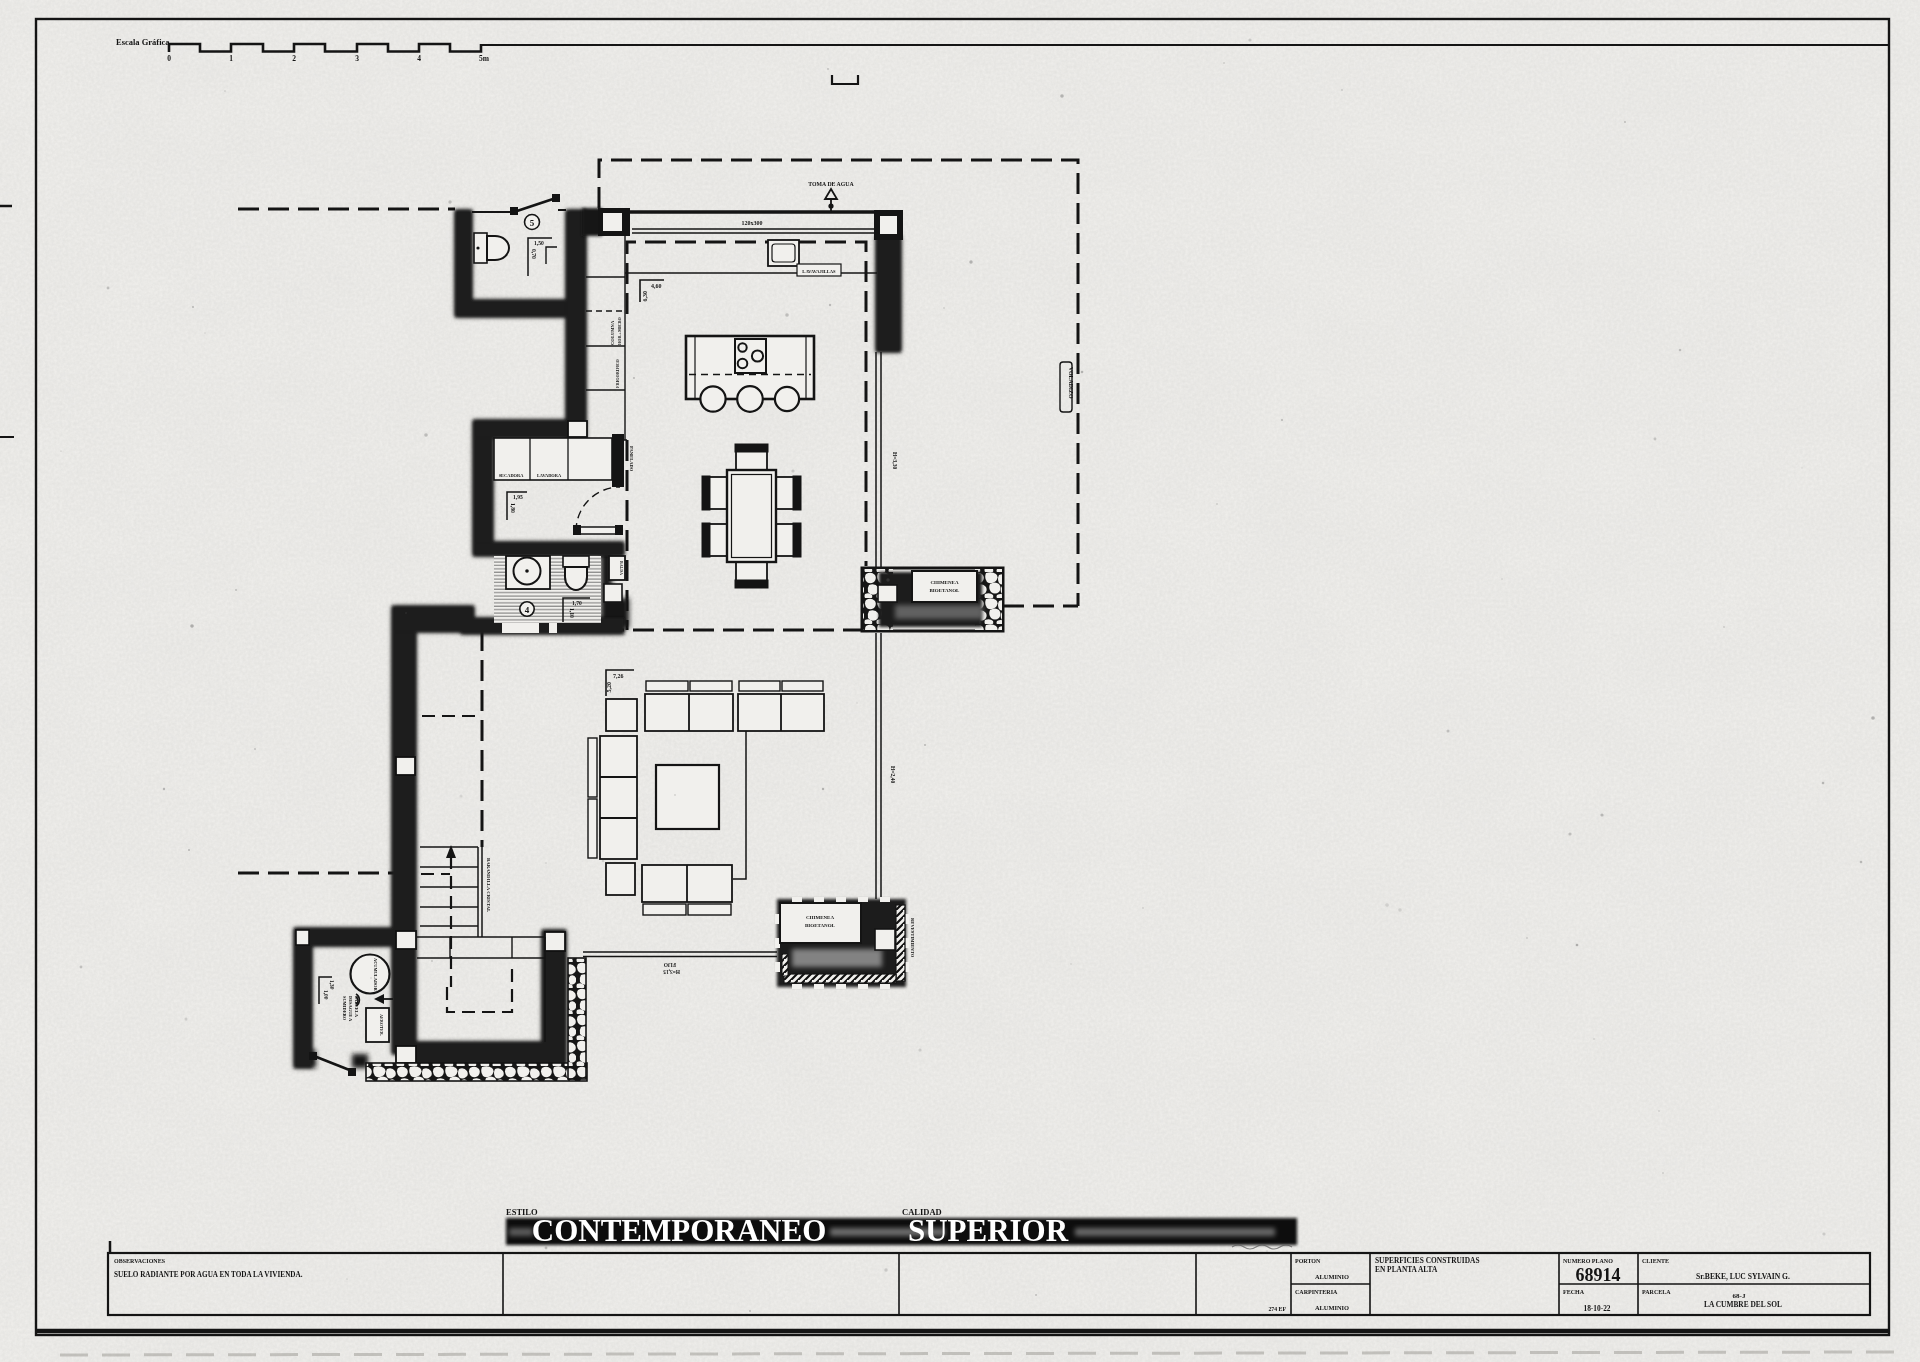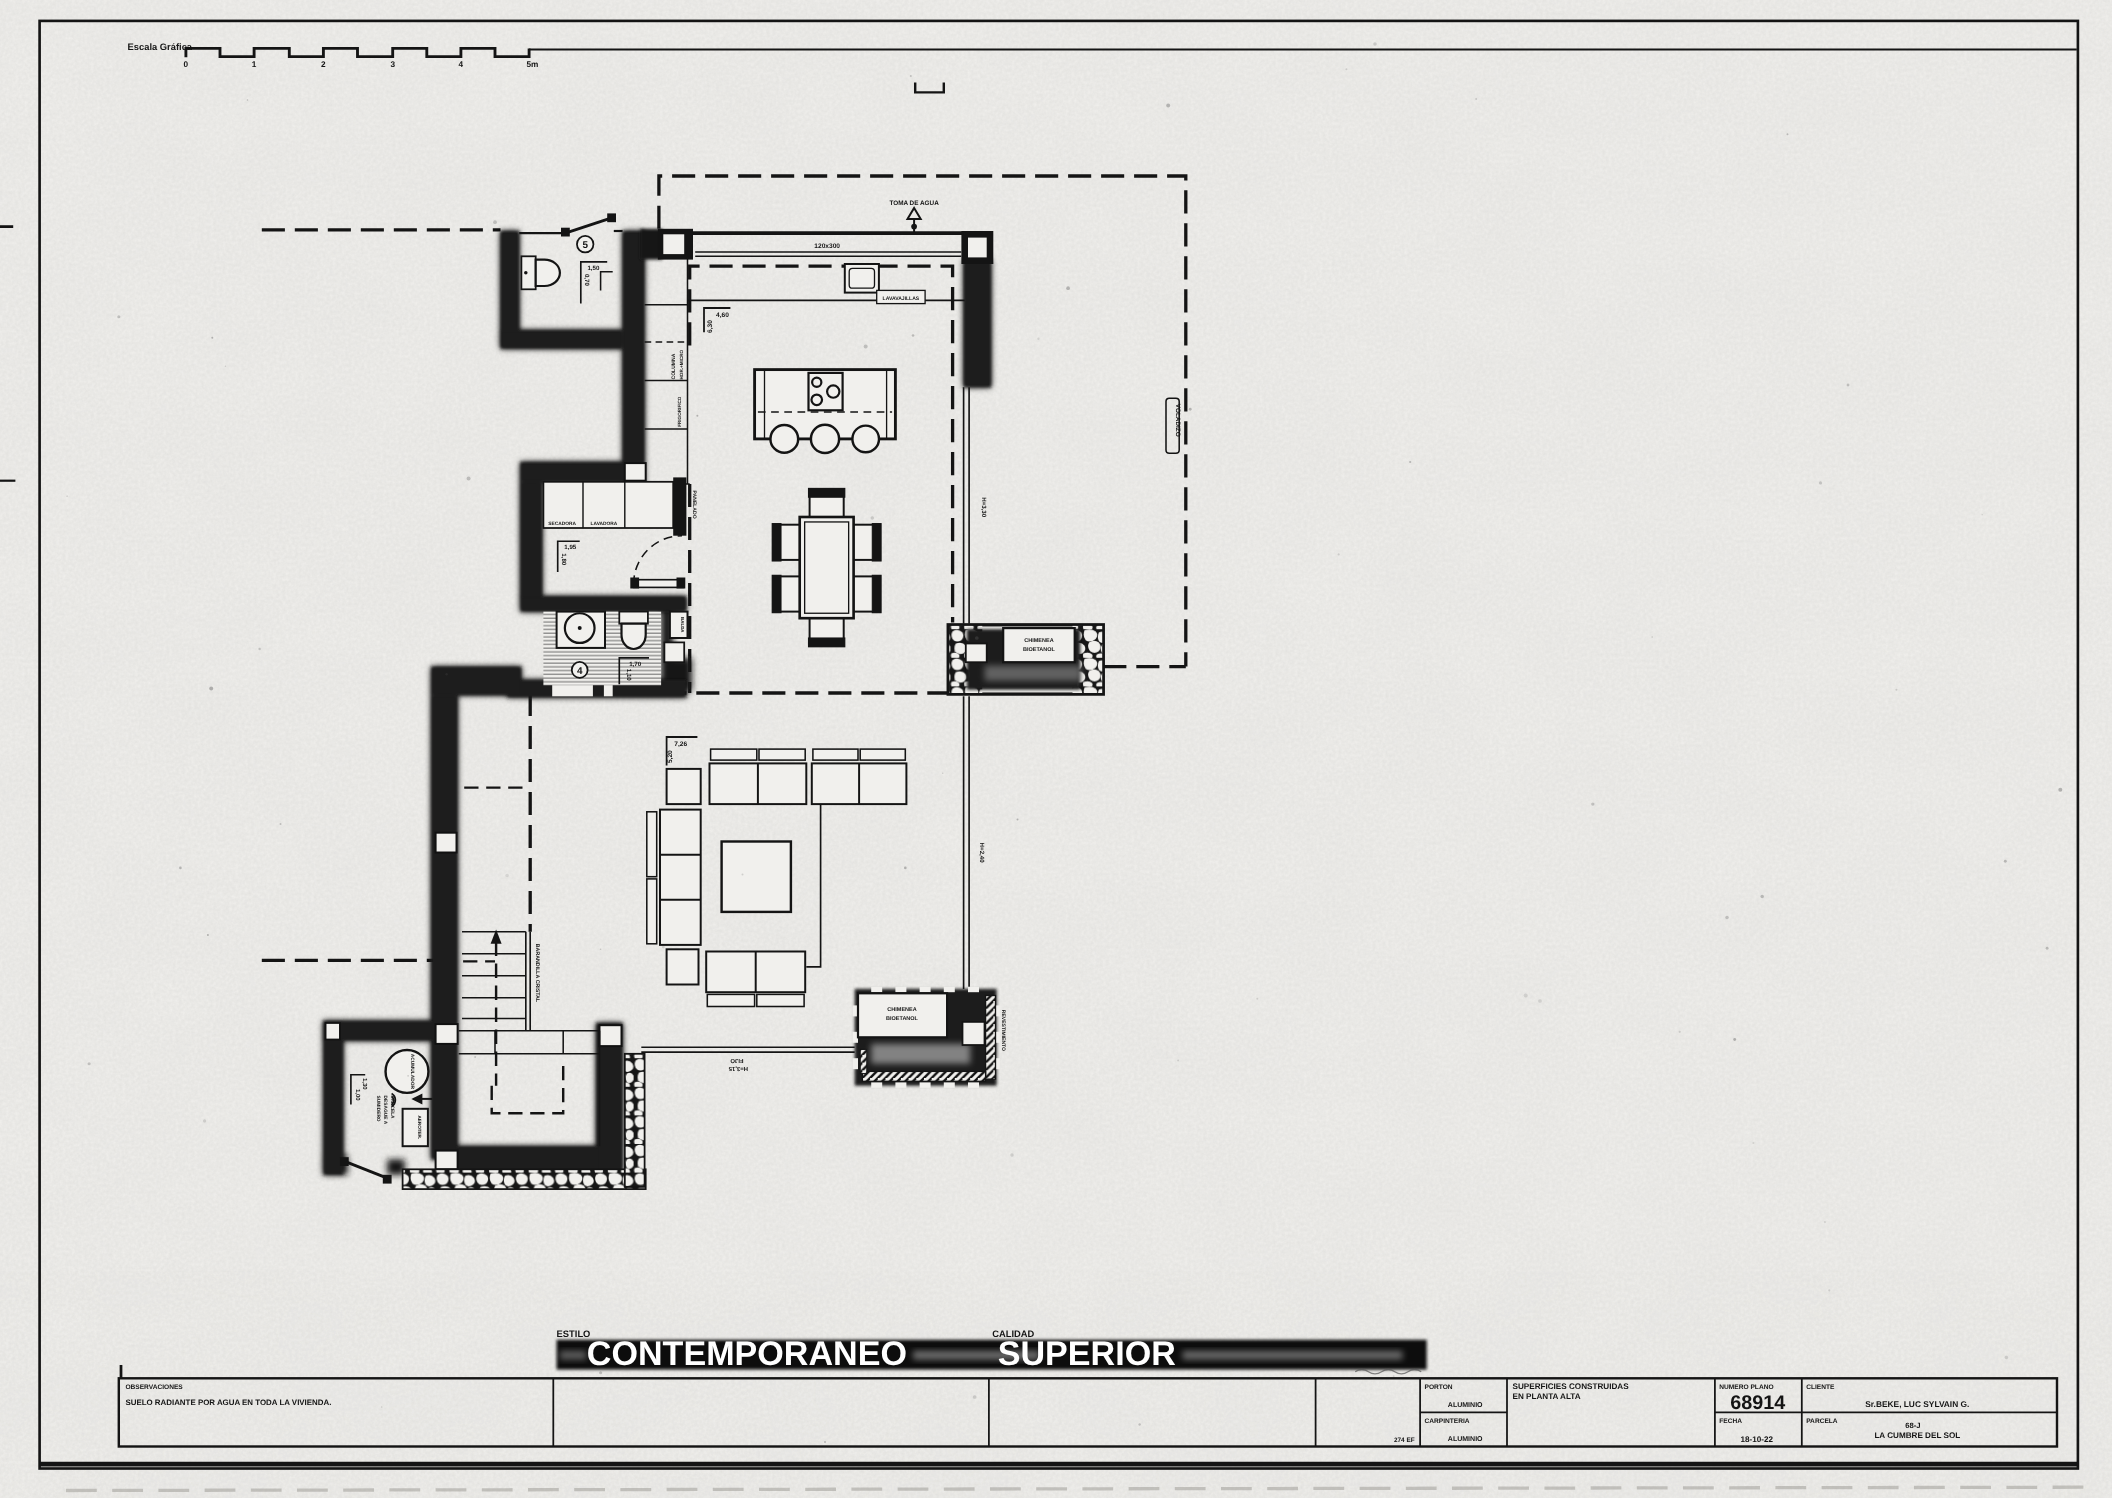--- a/index.html
+++ b/index.html
@@ -1,16 +1,16 @@
 <!DOCTYPE html>
 <html><head>
 <meta charset="utf-8">
 <style>
 html,body{margin:0;padding:0;}
-#page{position:relative;width:1920px;height:1362px;background:#f1f0ed;overflow:hidden;font-family:Liberation Sans, sans-serif;}
+#page{position:relative;width:1920px;height:1362px;background:#f1f0ed;overflow:hidden;font-family:Liberation Serif, serif;}
 svg{position:absolute;left:0;top:0;display:block;}
 </style>
 </head>
 <body>
 <div id="page">
 <svg width="1920" height="1362" viewBox="0 0 1920 1362">
 <defs>
 <filter id="fz" x="-30%" y="-30%" width="160%" height="160%">
           <feGaussianBlur stdDeviation="1.6"></feGaussianBlur>
         </filter>

